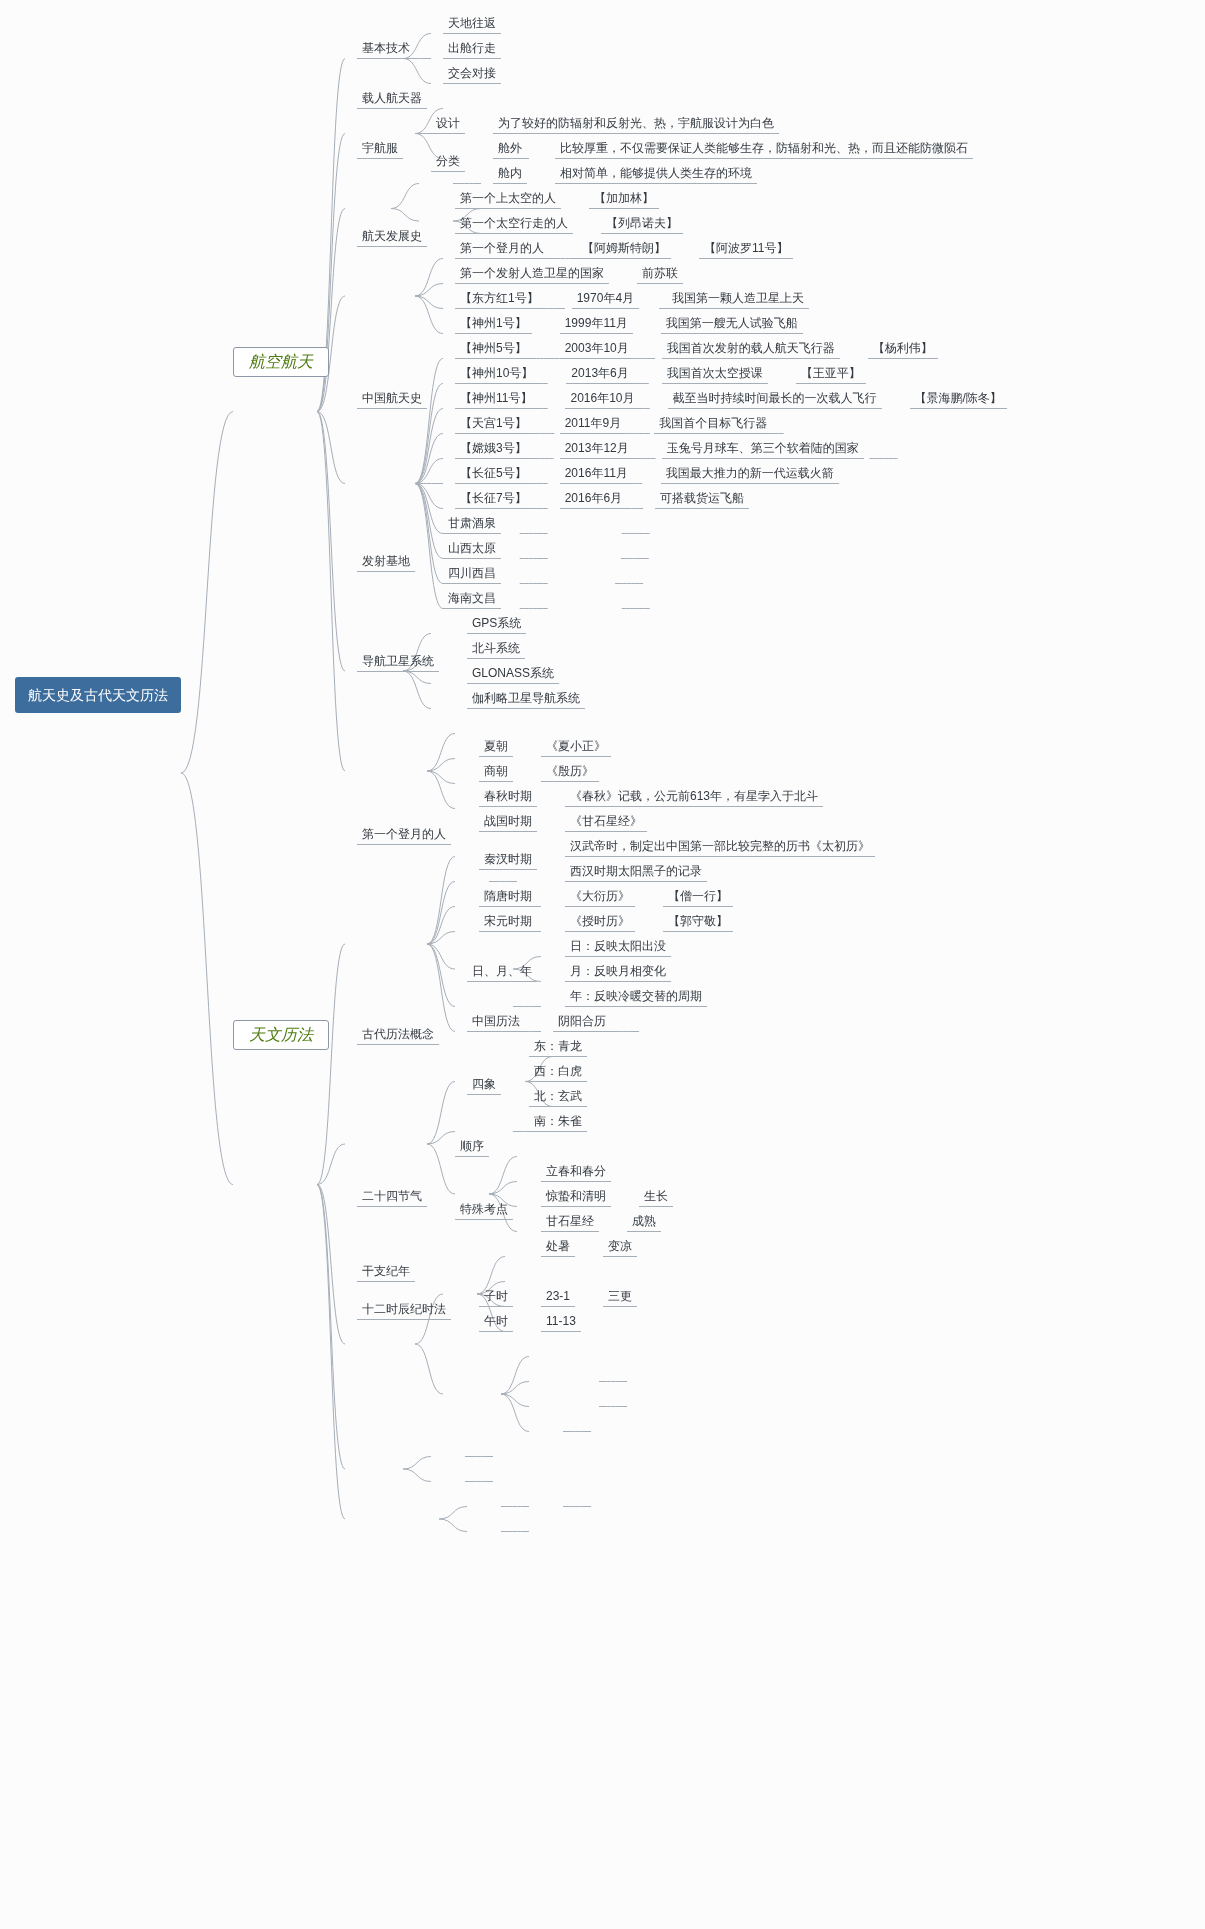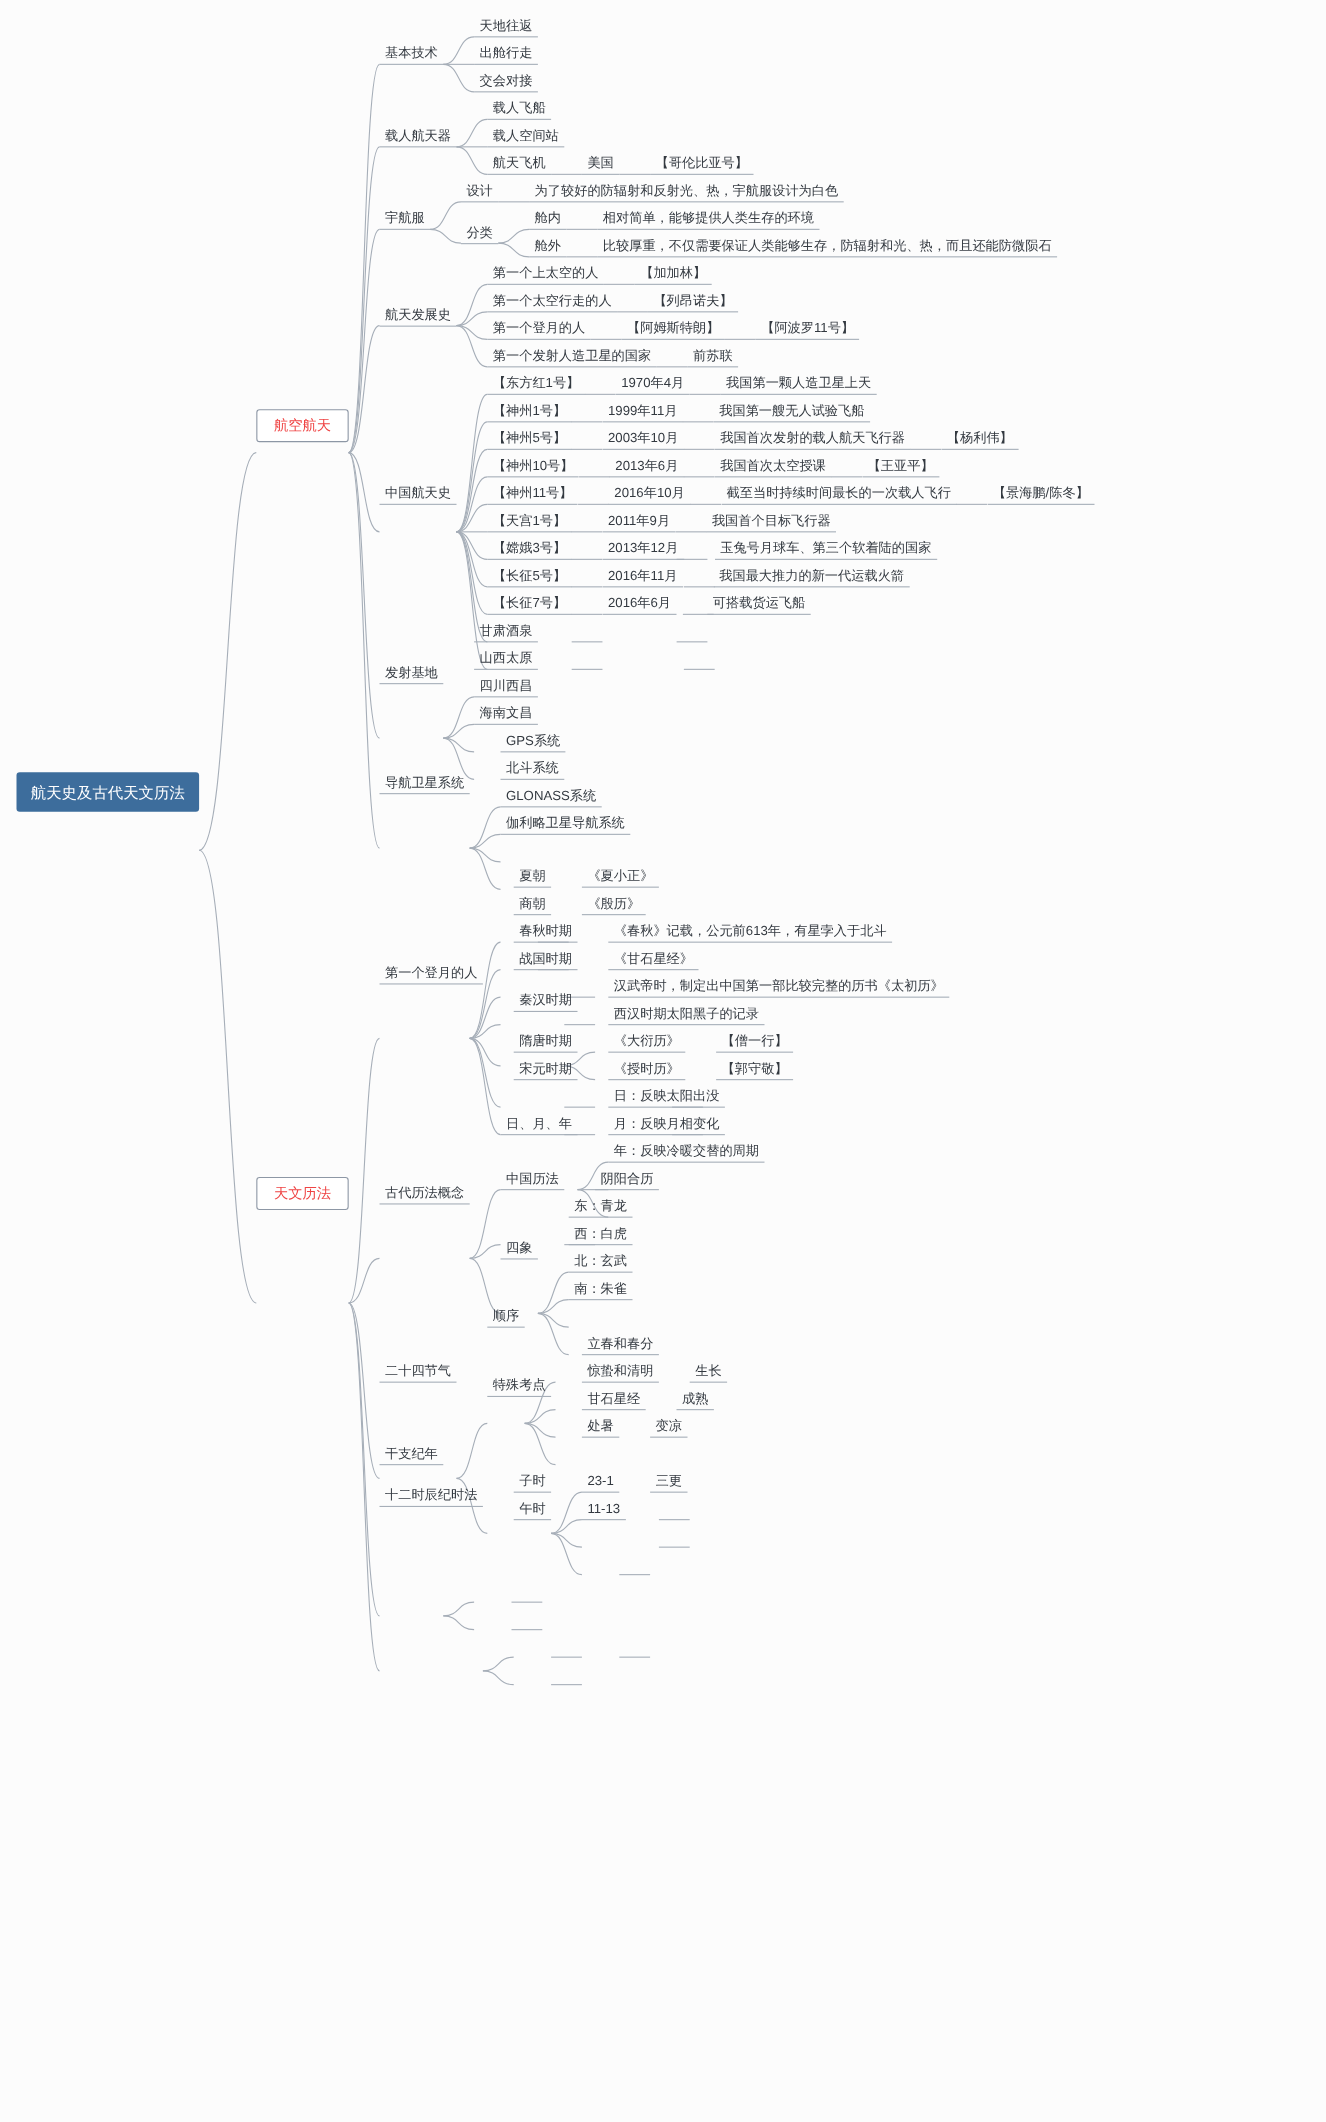--- a/index.html
+++ b/index.html
@@ -47,27 +47,28 @@
     white-space: nowrap;
     cursor: default;
   }
   .label.plain {
     font-size: 12px;
     line-height: 16px;
     padding: 1px 5px 2px 5px;
     border-bottom: 1px solid var(--line, #a6aeb8);
   }
   .label.boxed {
-    font-size: 13px;
+    font-size: 16px;
     line-height: 16px;
     padding: 6px 15px;
     border: 1px solid var(--branch-border, #8d97a5);
     border-radius: 3px;
     background: #ffffff;
-    color: #ef4444;
+    color: #4d7c0f;
+    font-style: italic;
   }
   .label.root {
     font-size: 14px;
     line-height: 16px;
     padding: 10px 13px;
     background: var(--root-bg, #3d6d9c);
     color: var(--root-text, #ffffff);
     border-radius: 3px;
     margin-top: 44px;
   }
@@ -225,69 +226,48 @@
                 <div class="node depth-3">
                   <div class="label plain">出舱行走</div>
                 </div>
                 <div class="node depth-3">
                   <div class="label plain">交会对接</div>
                 </div>
               </div>
             </div>
             <div class="node depth-2">
               <div class="label plain">载人航天器</div>
-              <div class="children">
-                <div class="node depth-3">
-                  <div class="label plain">载人飞船</div>
-                </div>
-                <div class="node depth-3">
-                  <div class="label plain">载人空间站</div>
-                </div>
-                <div class="node depth-3">
-                  <div class="label plain">航天飞机</div>
-                  <div class="children">
-                    <div class="node depth-4">
-                      <div class="label plain">美国</div>
-                      <div class="children">
-                        <div class="node depth-5">
-                          <div class="label plain">【哥伦比亚号】</div>
-                        </div>
-                      </div>
-                    </div>
-                  </div>
-                </div>
-              </div>
             </div>
             <div class="node depth-2">
               <div class="label plain">宇航服</div>
               <div class="children">
                 <div class="node depth-3">
                   <div class="label plain">设计</div>
                   <div class="children">
                     <div class="node depth-4">
                       <div class="label plain">为了较好的防辐射和反射光、热，宇航服设计为白色</div>
                     </div>
                   </div>
                 </div>
                 <div class="node depth-3">
                   <div class="label plain">分类</div>
                   <div class="children">
                     <div class="node depth-4">
+                      <div class="label plain">舱外</div>
+                      <div class="children">
+                        <div class="node depth-5">
+                          <div class="label plain">比较厚重，不仅需要保证人类能够生存，防辐射和光、热，而且还能防微陨石</div>
+                        </div>
+                      </div>
+                    </div>
+                    <div class="node depth-4">
                       <div class="label plain">舱内</div>
                       <div class="children">
                         <div class="node depth-5">
                           <div class="label plain">相对简单，能够提供人类生存的环境</div>
-                        </div>
-                      </div>
-                    </div>
-                    <div class="node depth-4">
-                      <div class="label plain">舱外</div>
-                      <div class="children">
-                        <div class="node depth-5">
-                          <div class="label plain">比较厚重，不仅需要保证人类能够生存，防辐射和光、热，而且还能防微陨石</div>
                         </div>
                       </div>
                     </div>
                   </div>
                 </div>
               </div>
             </div>
             <div class="node depth-2">
               <div class="label plain">航天发展史</div>
               <div class="children">

